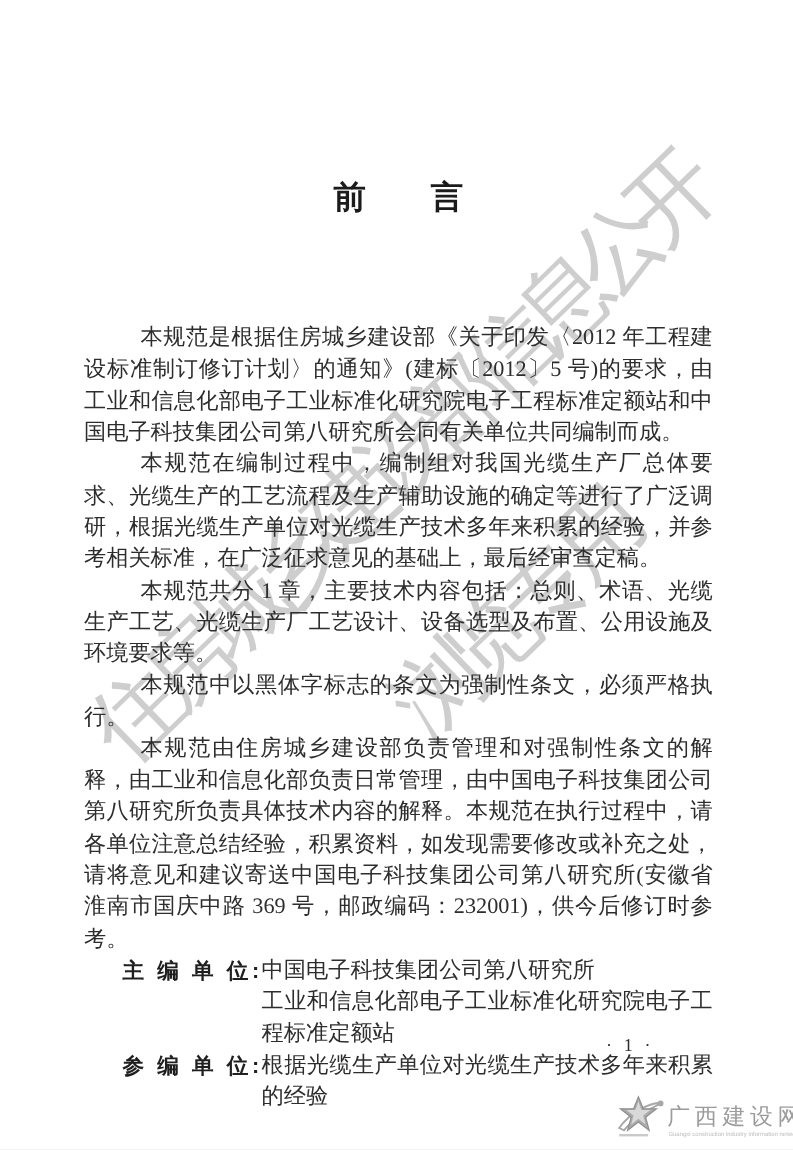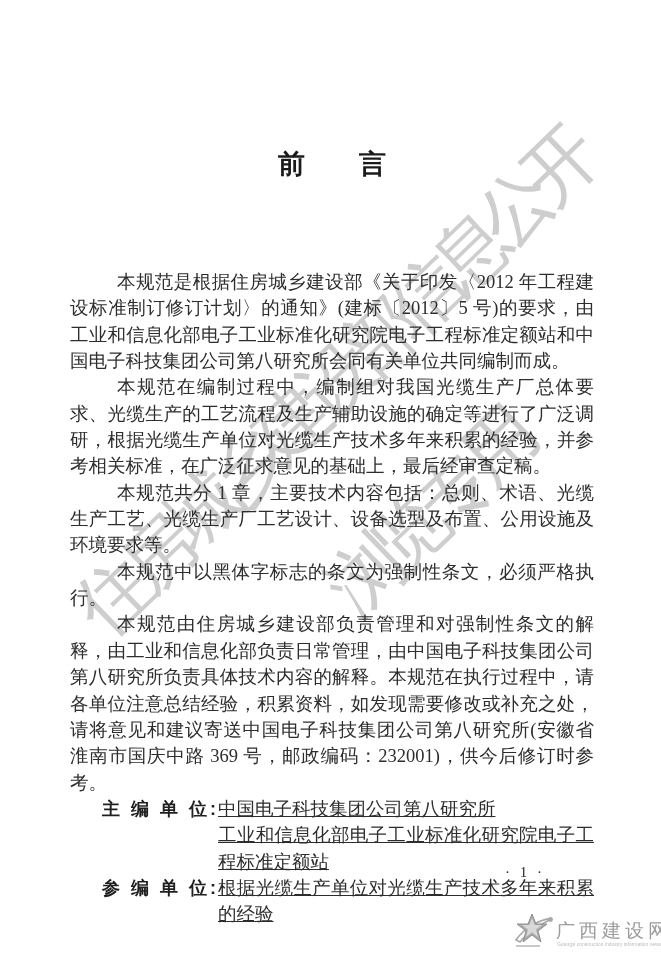--- a/index.html
+++ b/index.html
@@ -49,21 +49,20 @@
     margin-top:33px;
   }
   .body-text p{
     margin:0;
     text-indent:47px;
     text-align:justify;
   }
   .editor-block{
     position:relative;
     margin:0;
-    text-decoration:underline;
   }
   .editor-label{
     position:absolute;
     left:32px;top:0;
     font-family:"Liberation Sans","DejaVu Sans",sans-serif;
     font-weight:bold;
     font-size:18px;
     letter-spacing:3px;
     color:#1f1f1f;
     white-space:nowrap;

